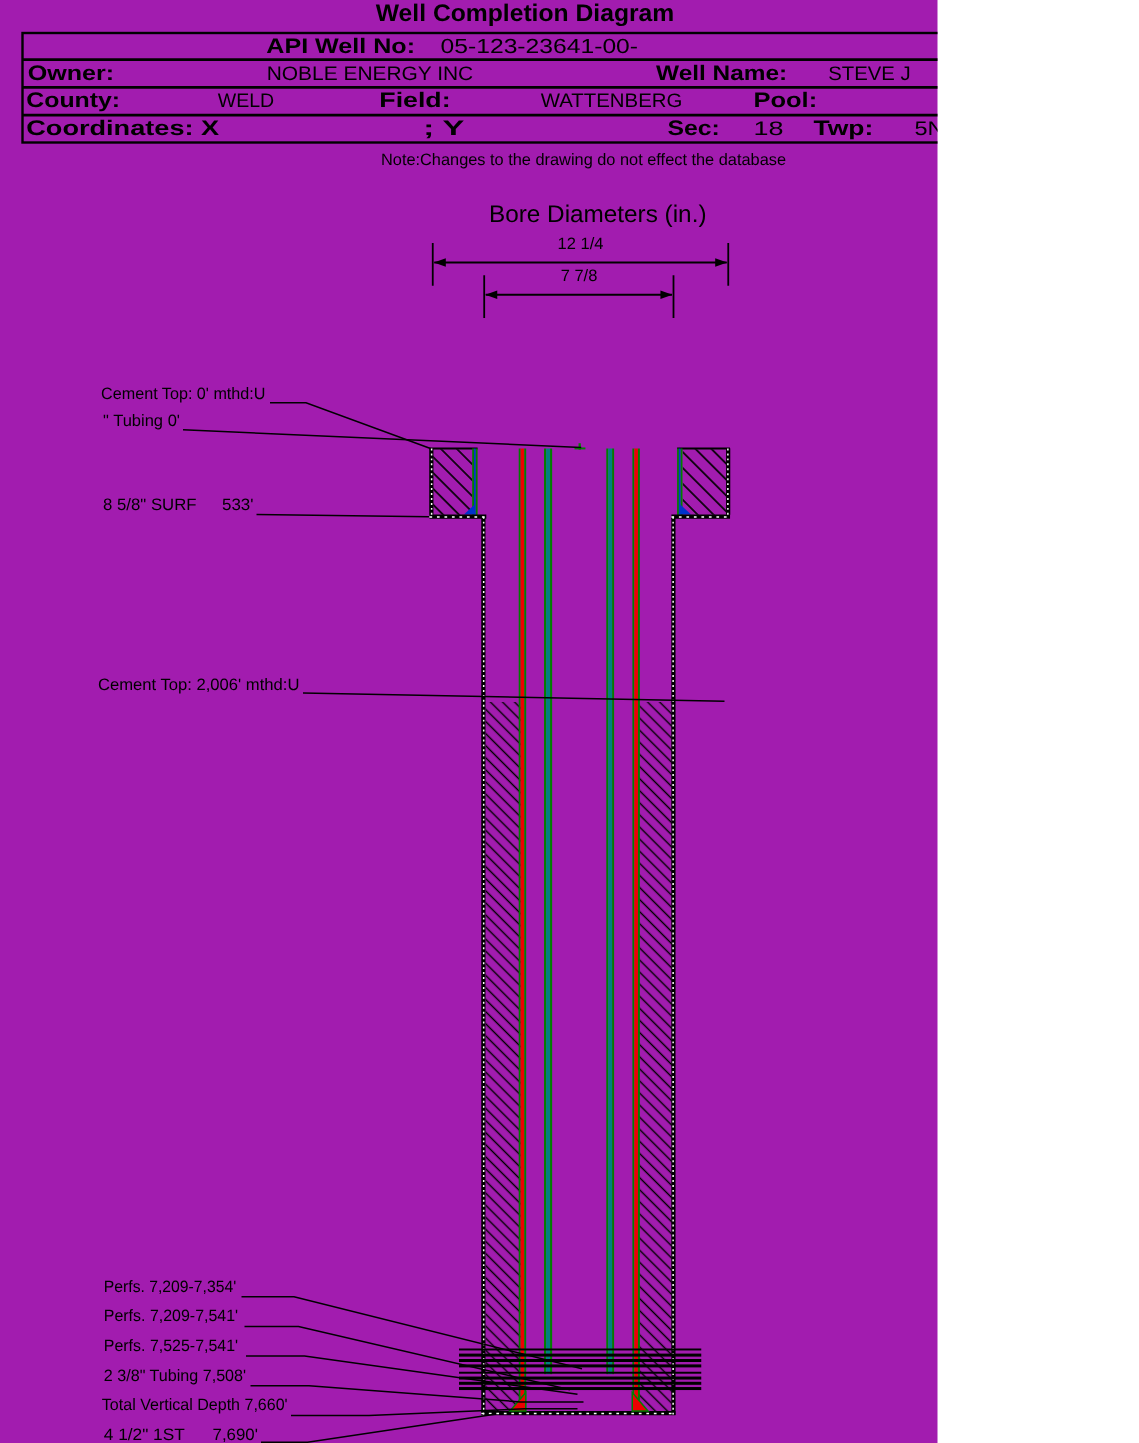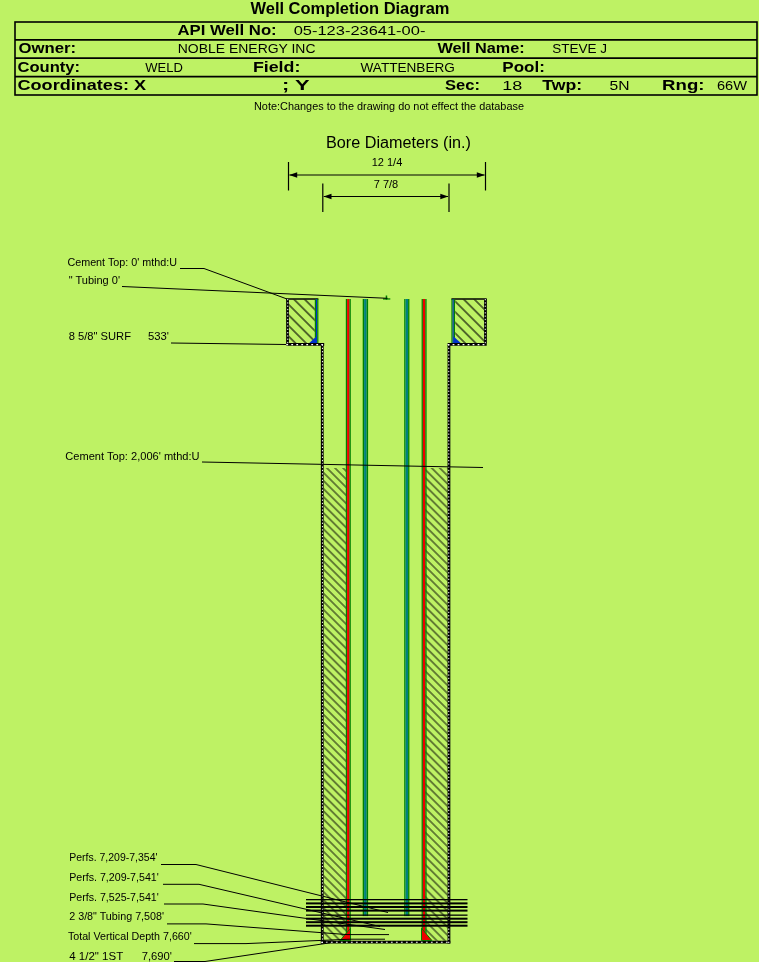--- a/index.html
+++ b/index.html
@@ -1,16 +1,16 @@
 <!DOCTYPE html>
 <html><head>
 <meta charset="utf-8">
 <style>
   html,body{margin:0;padding:0;background:#ffffff;}
-  #page{position:relative;width:759px;height:962px;background:#bef264;overflow:hidden;
+  #page{position:relative;width:625px;height:962px;background:#a21caf;overflow:hidden;
         font-family:"Liberation Sans", sans-serif;}
   svg text{font-family:"Liberation Sans", sans-serif;fill:#000;}
 </style>
 </head>
 <body>
 <div id="page">
 <svg width="759" height="962" viewBox="0 0 759 962">
 <defs>
 <pattern id="hatTop" width="11" height="7.5" patternUnits="userSpaceOnUse" patternTransform="rotate(45)">
   <line x1="0" y1="3.75" x2="11" y2="3.75" stroke="#000" stroke-width="1.1"></line>

